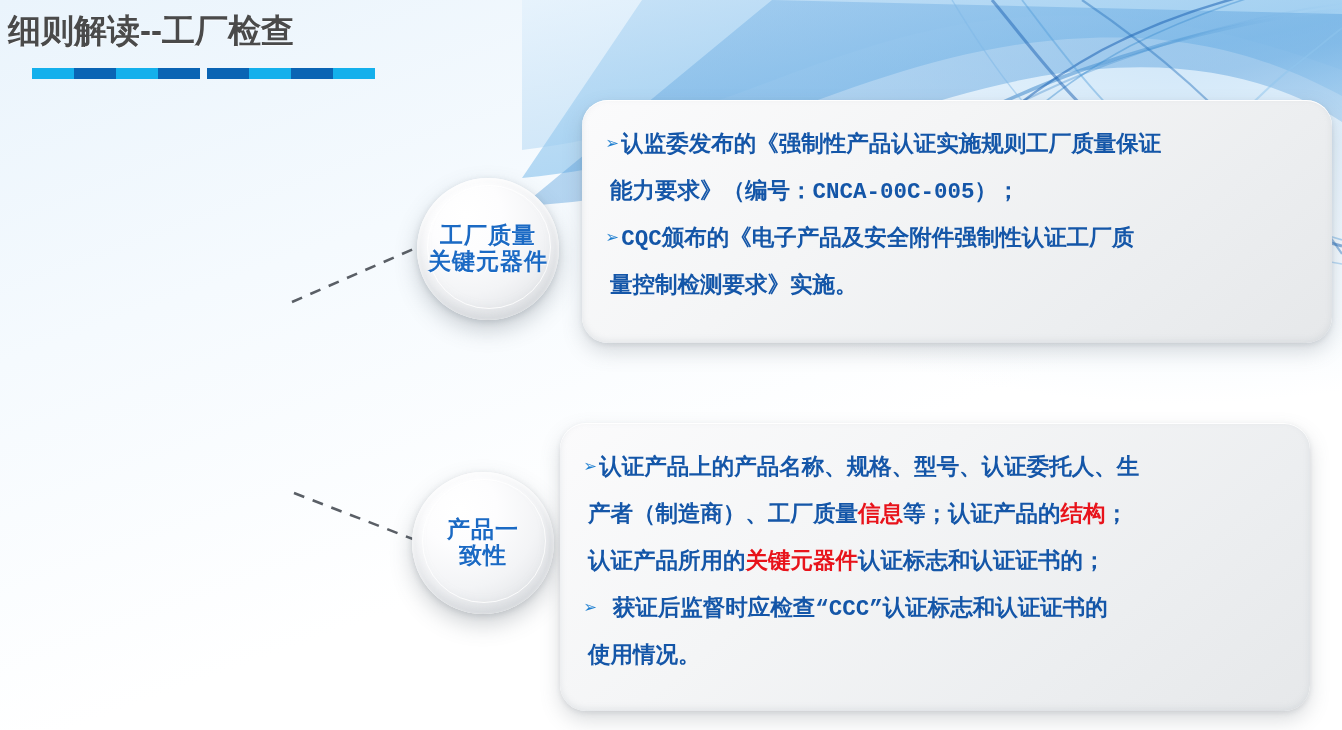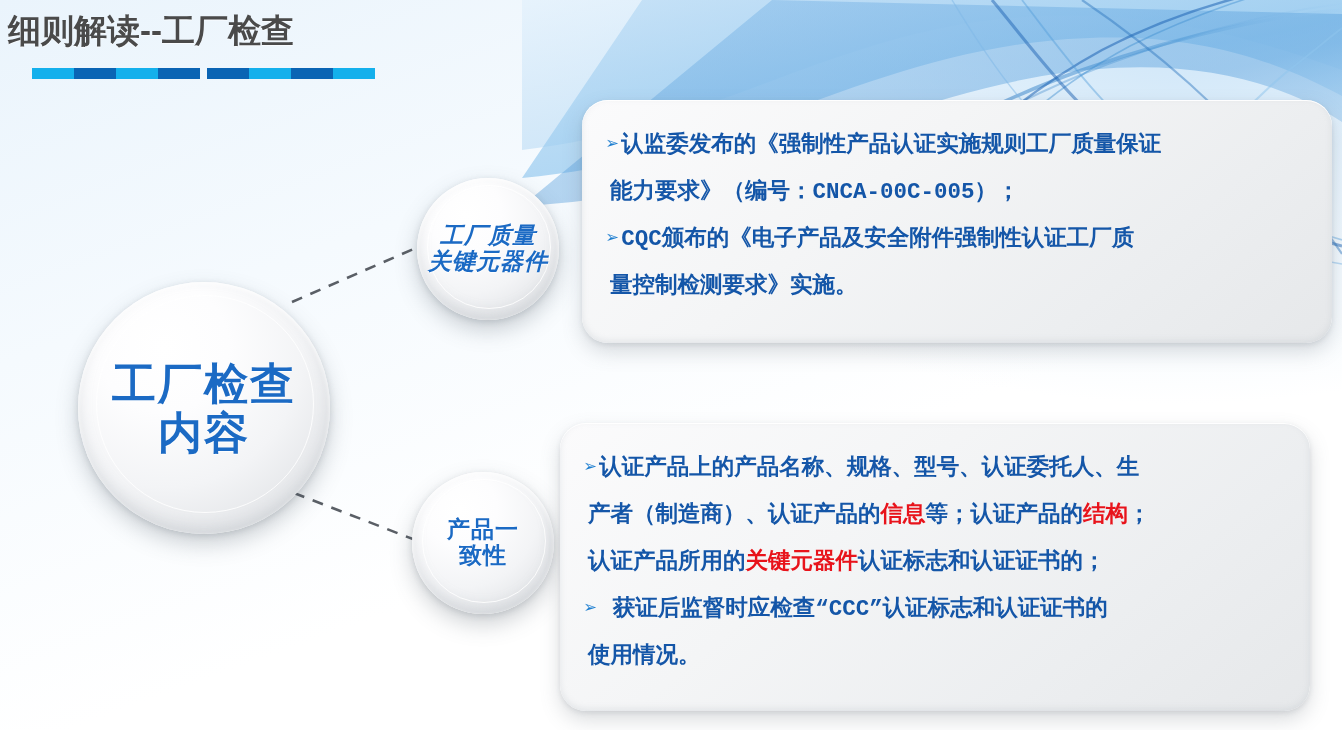--- a/index.html
+++ b/index.html
@@ -84,21 +84,21 @@
   }
 
   #main-node {
     left: 78px; top: 282px;
     width: 252px; height: 252px;
   }
   #main-node .sphere-label { font-size: 44px; letter-spacing: 2px; }
 
   #node-1 {
     left: 417px; top: 178px;
-    width: 142px; height: 142px; font-style: italic;
+    width: 142px; height: 142px;
   }
   #node-2 {
     left: 412px; top: 472px;
     width: 142px; height: 142px; justify-content: center;
   }
   #node-1 .sphere-label,
   #node-2 .sphere-label { font-size: 23px; letter-spacing: 1px; }
 
   #connectors {
     position: absolute;
@@ -194,26 +194,20 @@
     <span class="seg" style="width:42px;background:#14b0ec;"></span>
     <span class="seg" style="width:42px;background:#0a64b4;"></span>
     <span class="seg" style="width:42px;background:#14b0ec;"></span>
   </div>
 
   <svg id="connectors" viewBox="0 0 1342 730">
     <line x1="292" y1="302" x2="432" y2="241" stroke="#5a5f66" stroke-width="2.6" stroke-dasharray="11 9" stroke-linecap="butt"></line>
     <line x1="294" y1="493" x2="436" y2="548" stroke="#5a5f66" stroke-width="2.6" stroke-dasharray="11 9" stroke-linecap="butt"></line>
   </svg>
 
-  <div class="sphere" id="main-node">
-    <div class="sphere-label">
-      <div>工厂检查</div>
-      <div>内容</div>
-    </div>
-  </div>
 
   <div class="sphere" id="node-1">
     <div class="sphere-label">
       <div>工厂质量</div>
       <div>关键元器件</div>
     </div>
   </div>
 
   <div class="sphere" id="node-2">
     <div class="sphere-label">
@@ -224,19 +218,19 @@
 
   <div class="content-box" id="box-1">
       <div class="line"><span class="bullet">➢</span><span>认监委发布的《强制性产品认证实施规则工厂质量保证</span></div>
       <div class="line indent"><span>能力要求》（编号：CNCA-00C-005）；</span></div>
       <div class="line"><span class="bullet">➢</span><span>CQC颁布的《电子产品及安全附件强制性认证工厂质</span></div>
       <div class="line indent"><span>量控制检测要求》实施。</span></div>
     </div>
 
   <div class="content-box" id="box-2">
       <div class="line"><span class="bullet">➢</span><span>认证产品上的产品名称、规格、型号、认证委托人、生</span></div>
-      <div class="line indent"><span>产者（制造商）、认证产品的</span><span class="hl">信息</span><span>等；认证产品的</span><span class="hl">结构</span><span>；</span></div>
+      <div class="line indent"><span>产者（制造商）、工厂质量</span><span class="hl">信息</span><span>等；认证产品的</span><span class="hl">结构</span><span>；</span></div>
       <div class="line indent"><span>认证产品所用的</span><span class="hl">关键元器件</span><span>认证标志和认证证书的；</span></div>
       <div class="line"><span class="bullet">➢</span><span> 获证后监督时应检查“CCC”认证标志和认证证书的</span></div>
       <div class="line indent"><span>使用情况。</span></div>
     </div>
 
 </div>
 
 </body></html>

